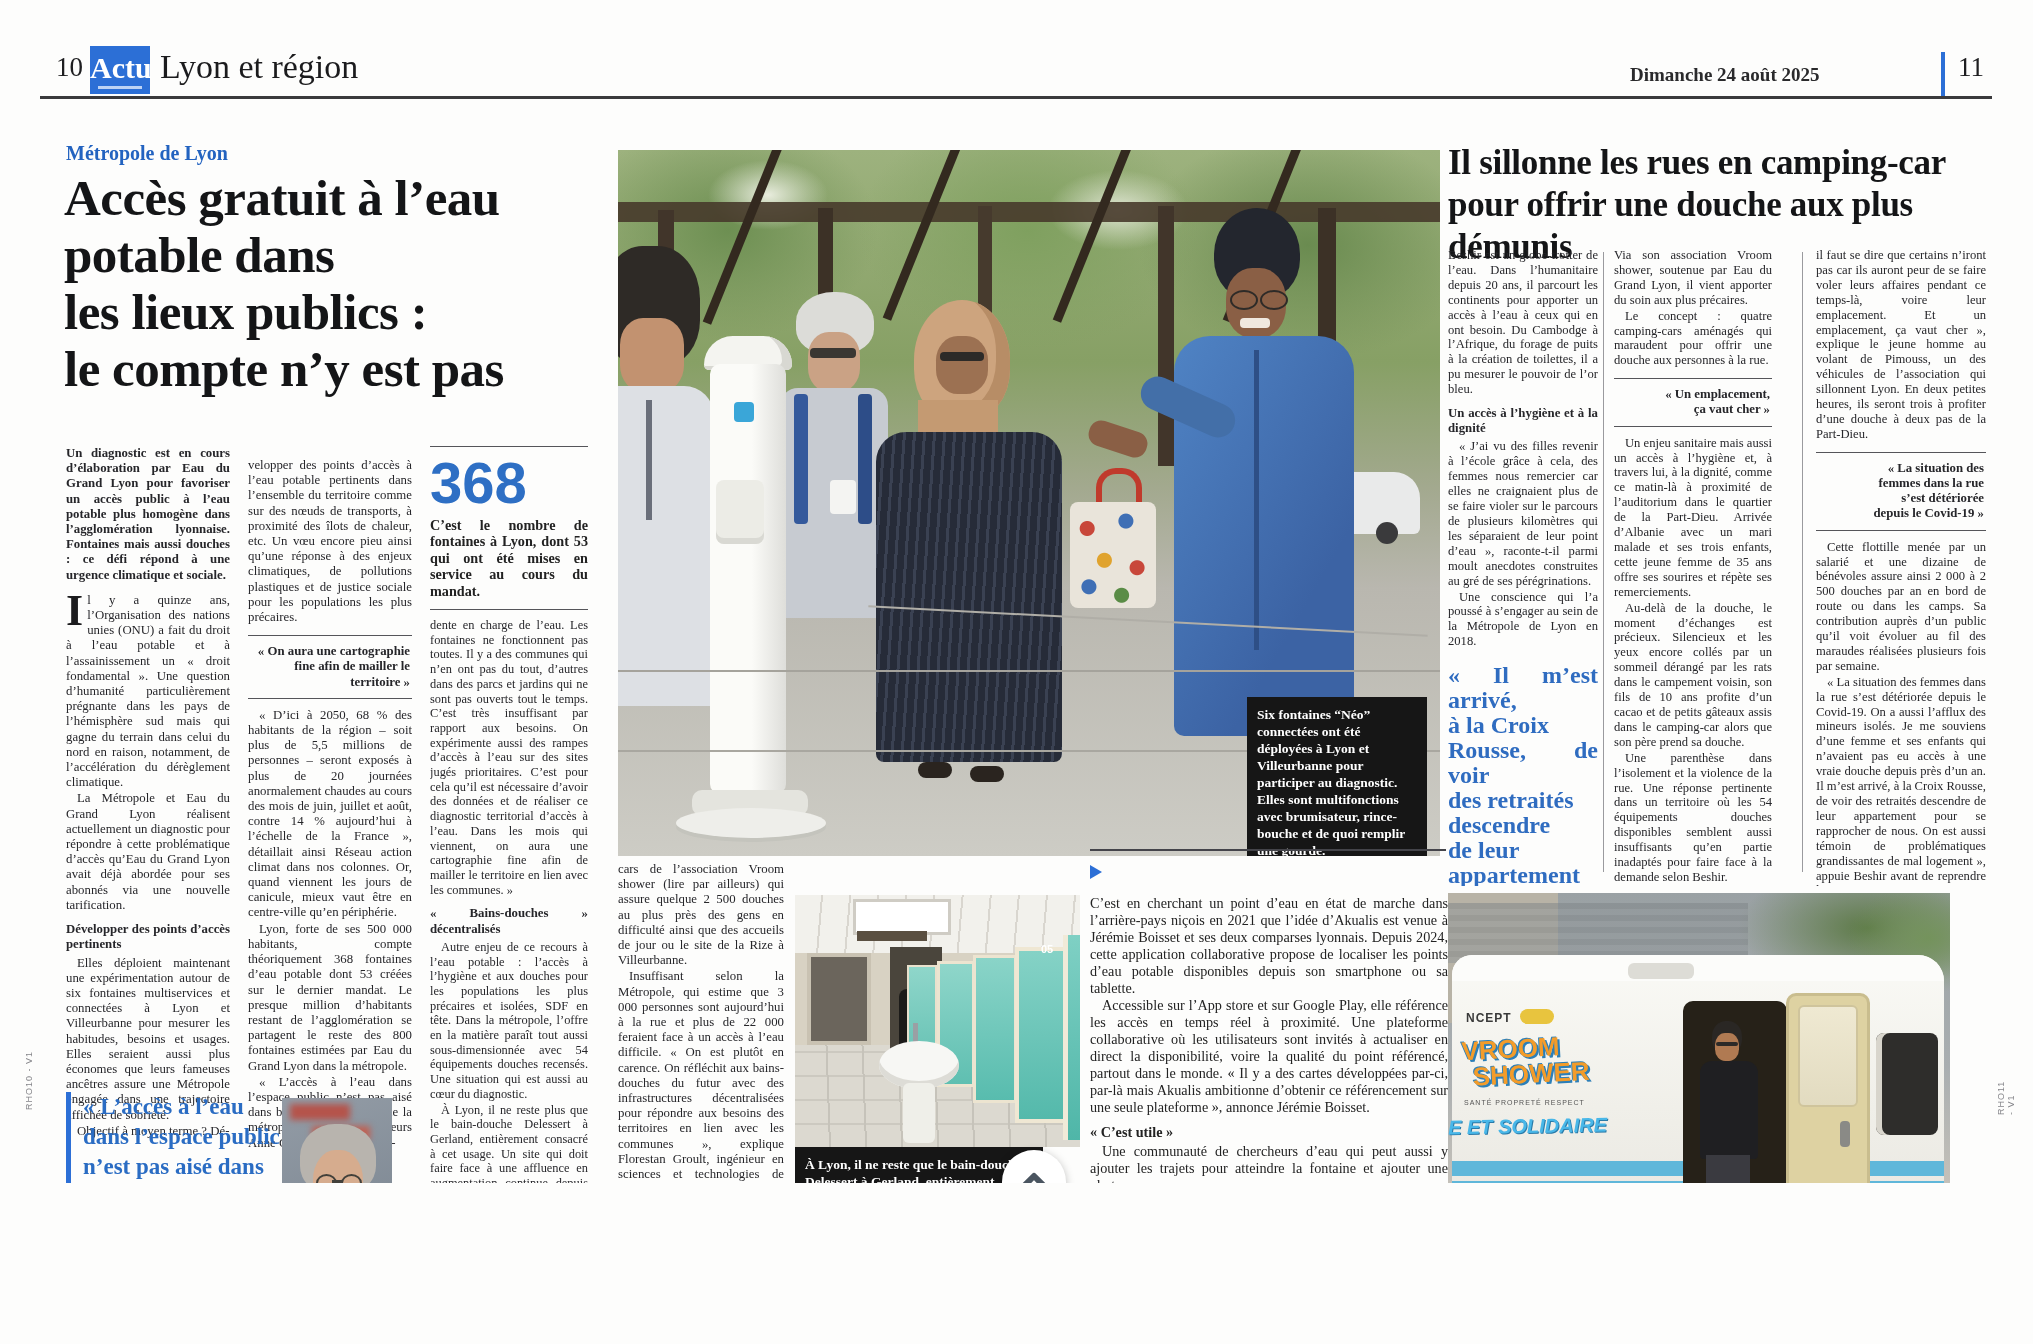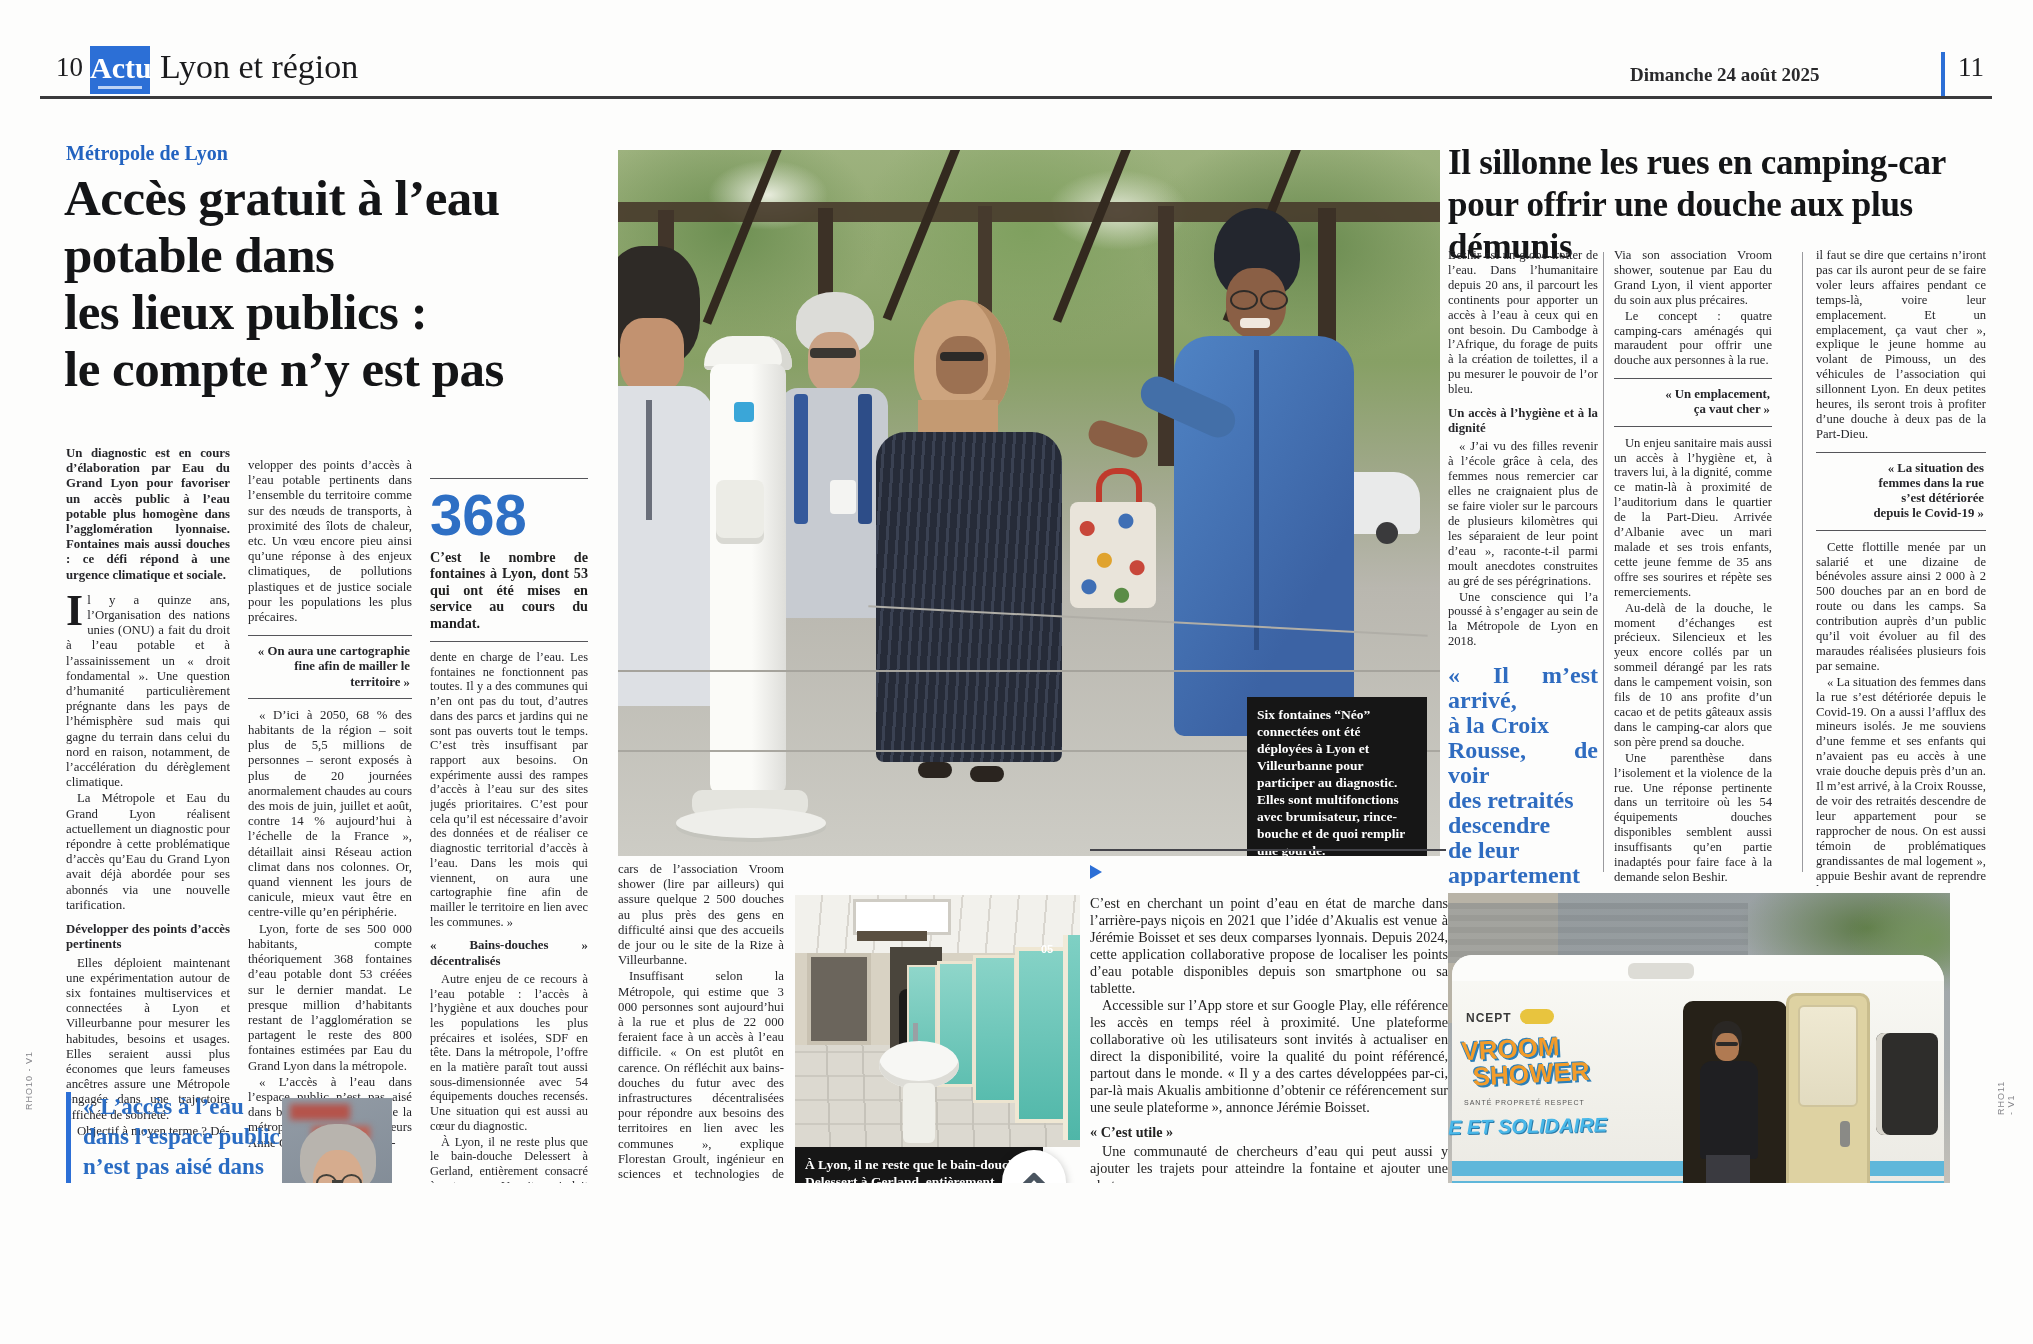--- a/index.html
+++ b/index.html
@@ -19,21 +19,21 @@
   .kicker{font-size:20px;font-weight:bold;color:#2363c0;}
   .headline{font-size:51px;line-height:57px;font-weight:bold;color:#141517;letter-spacing:-.5px;}
   .col{overflow:hidden;}
   .col p{margin:0 0 1px 0;font-size:12.8px;line-height:15.2px;color:#26262a;}
   .col p.ind{text-indent:11px;}
   .intro{font-weight:bold;font-size:14.4px;line-height:16.6px;margin-bottom:10px !important;}
   .dropwrap .dc{float:left;font-size:44px;line-height:36px;font-weight:bold;padding-right:4px;color:#1c1c1e;}
   .sub{font-weight:bold;font-size:14.6px;line-height:16px;margin:9px 0 3px 0 !important;}
   .rsub{font-weight:bold;font-size:16px;line-height:18.5px;text-align:right;border-top:1.5px solid #55555a;
         border-bottom:1.5px solid #55555a;padding:8px 2px;margin:10px 0 9px 0 !important;}
-  .statblock{border-top:1.5px solid #55555a;border-bottom:1.5px solid #55555a;padding:6px 0 10px 0;margin-bottom:8px;margin-top:32px;}
+  .statblock{border-top:1.5px solid #55555a;border-bottom:1.5px solid #55555a;padding:6px 0 10px 0;margin-bottom:8px;}
   .statnum{font-family:"Liberation Sans",sans-serif;font-weight:bold;font-size:58px;line-height:60px;color:#2e6fc4;}
   .statcap{font-weight:bold;font-size:14.2px;line-height:16.4px;color:#222;margin-top:4px;}
   .sig{font-weight:bold;font-size:13.5px;margin-top:4px !important;}
   .sig .dot{font-size:11px;}
   .pullquote{border-left:5px solid #2c6fd6;padding-left:12px;color:#2a6cc3;font-weight:bold;
              font-size:23px;line-height:30px;}
   .pq-attr{font-size:13.5px;line-height:16px;font-weight:bold;color:#1f1f22;}
   
   .photo{overflow:hidden;}
   .capbox{background:#161616;color:#fff;padding:9px 10px;}

